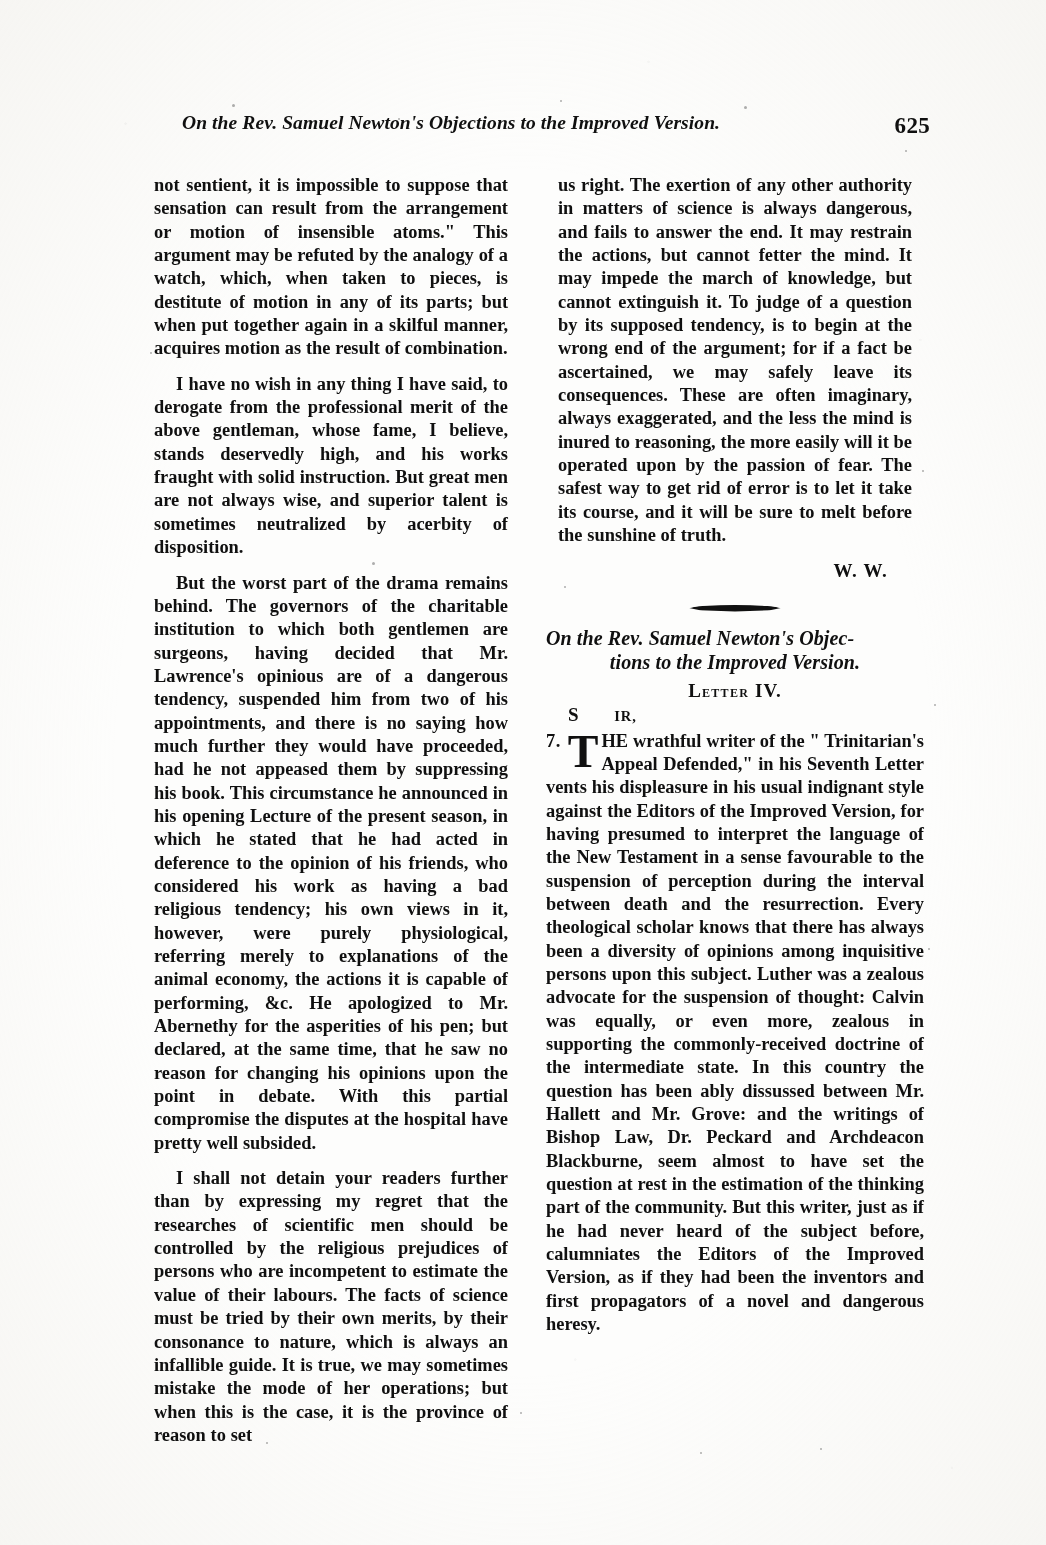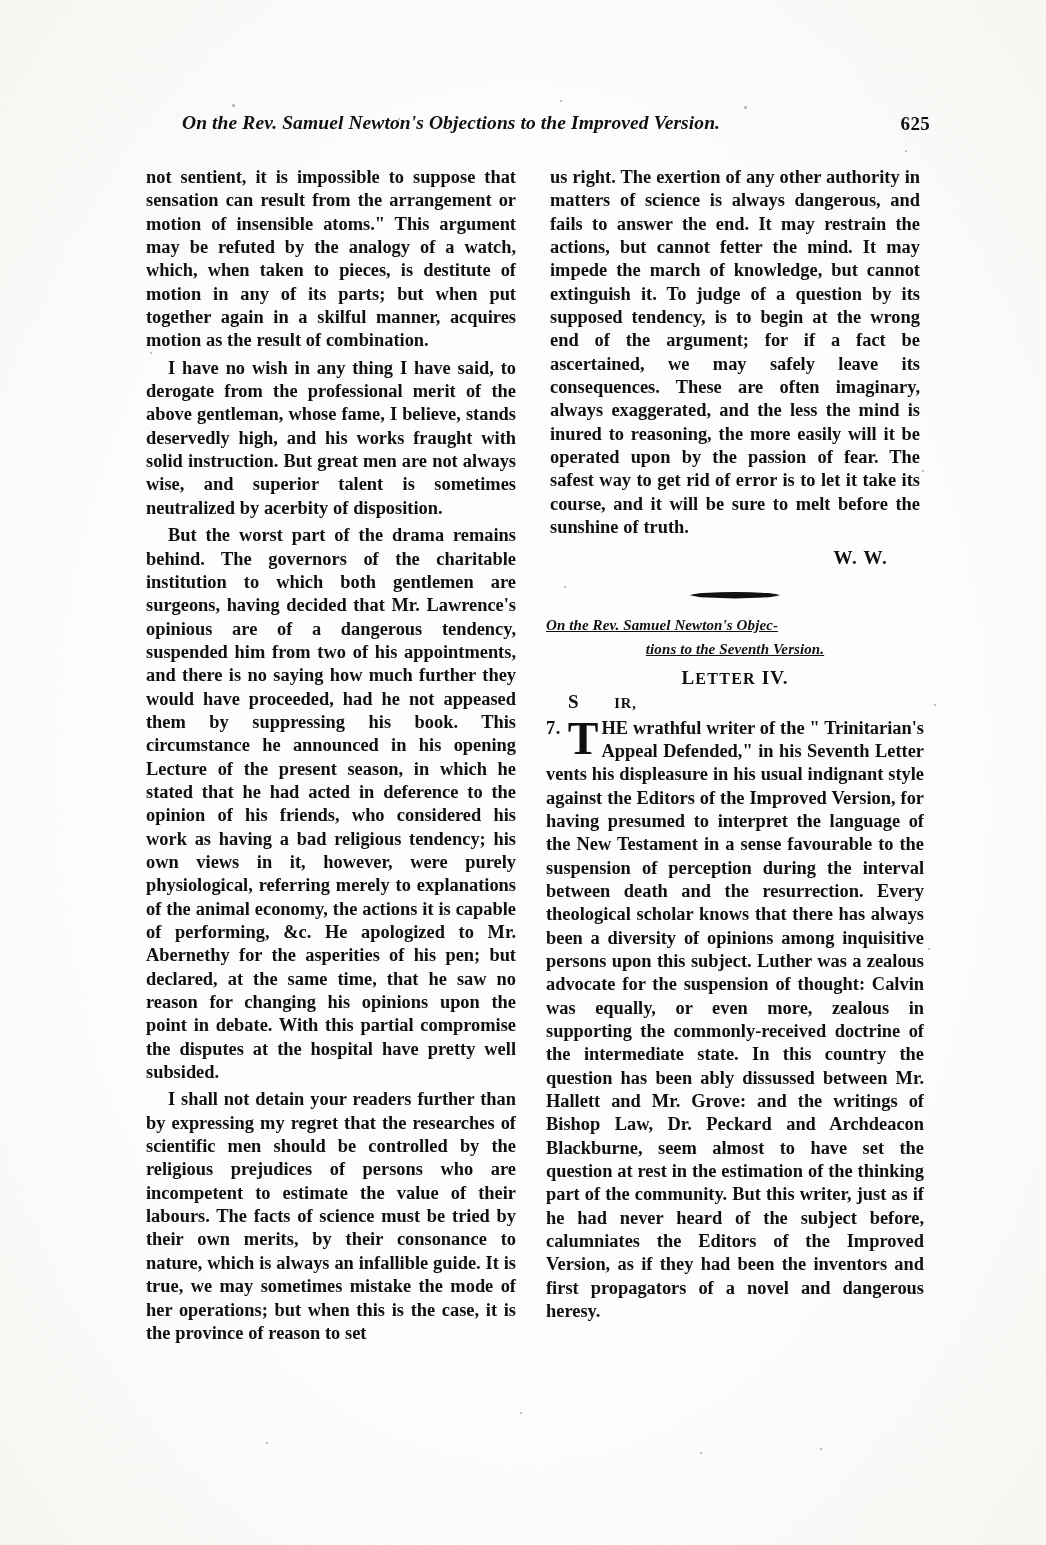--- a/index.html
+++ b/index.html
@@ -59,42 +59,42 @@
     font-weight: 700;
     font-size: 19.5px;
     letter-spacing: .1px;
     white-space: nowrap;
   }
   #runhead .rh-folio {
     position: absolute;
     right: 0;
     top: 1px;
     font-weight: 700;
-    font-size: 19px;
+    font-size: 23px;
     letter-spacing: .3px;
   }
 
   
   #columns {
     position: absolute;
     left: 142px;
     top: 162px;
     width: 782px;
     height: 1300px;
     display: flex;
     gap: 26px;
   }
   .column {
     width: 378px;
     flex: 0 0 378px;
   }
 
   
   .para {
-    margin: 4px;
+    margin: 12px;
     font-size: 18.4px;
     line-height: 23.35px;
     text-align: justify;
     text-justify: inter-word;
     word-spacing: .2px;
     hyphens: manual;
     font-weight: 600;
   }
   .para.indent { text-indent: 22px; }
   .para.noindent { text-indent: 0; }
@@ -125,38 +125,37 @@
     background: #111;
     border-radius: 50% / 50%;
     clip-path: polygon(0% 50%, 12% 18%, 50% 0%, 88% 18%, 100% 50%, 88% 82%, 50% 100%, 12% 82%);
   }
 
   
   .art-title {
     margin: 2px 0 0 0;
     font-style: italic;
     font-weight: 700;
-    font-size: 15px;
+    font-size: 20px;
     line-height: 24px;
     text-align: center;
     letter-spacing: .1px;
-    text-decoration: underline;
   }
   .art-title .l1 { display: block; text-align: left; }
   .art-title .l2 { display: block; text-align: center; }
 
   .letter-no {
     margin: 6px 0 2px 0;
     text-align: center;
     font-size: 19px;
     font-weight: 600;
     letter-spacing: 1.1px;
   }
   .letter-no .sc {
-    font-size: 16px;
+    font-size: 12px;
     letter-spacing: 1.3px;
   }
 
   .salutation {
     margin: 2px 0 4px 0;
     padding-left: 22px;
     font-size: 19px;
     font-weight: 600;
     letter-spacing: .6px;
   }
@@ -224,21 +223,21 @@
       <p class="para noindent">us right. The exertion of any other authority in matters of science is always dangerous, and fails to answer the end. It may restrain the actions, but cannot fetter the mind. It may impede the march of knowledge, but cannot extinguish it. To judge of a question by its supposed tendency, is to begin at the wrong end of the argument; for if a fact be ascertained, we may safely leave its consequences. These are often imaginary, always exaggerated, and the less the mind is inured to reasoning, the more easily will it be operated upon by the passion of fear. The safest way to get rid of error is to let it take its course, and it will be sure to melt before the sunshine of truth.</p>
 
       <div class="signature">W. W.</div>
 
       <div class="divider">
         <span class="rule"></span>
       </div>
 
       <h2 class="art-title">
         <span class="l1">On the Rev. Samuel Newton's Objec-</span>
-        <span class="l2">tions to the Seventh Version.</span>
+        <span class="l2">tions to the Improved Version.</span>
       </h2>
 
       <div class="letter-no"><span>L</span><span class="sc">ETTER</span>&nbsp;<span>IV.</span></div>
 
       <div class="salutation"><span>S</span><span class="sc">IR,</span></div>
 
       <p class="opening"><span class="secnum">7.</span><span class="dropcap">T</span><span>HE wrathful writer of the " Trinitarian's Appeal Defended," in his Seventh Letter vents his displeasure in his usual indignant style against the Editors of the Improved Version, for having presumed to interpret the language of the New Testament in a sense favourable to the suspension of perception during the interval between death and the resurrection. Every theological scholar knows that there has always been a diversity of opinions among inquisitive persons upon this subject. Luther was a zealous advocate for the suspension of thought: Calvin was equally, or even more, zealous in supporting the commonly-received doctrine of the intermediate state. In this country the question has been ably dissussed between Mr. Hallett and Mr. Grove: and the writings of Bishop Law, Dr. Peckard and Archdeacon Blackburne, seem almost to have set the question at rest in the estimation of the thinking part of the community. But this writer, just as if he had never heard of the subject before, calumniates the Editors of the Improved Version, as if they had been the inventors and first propagators of a novel and dangerous heresy.</span></p>
     </div>
   </div>
 

